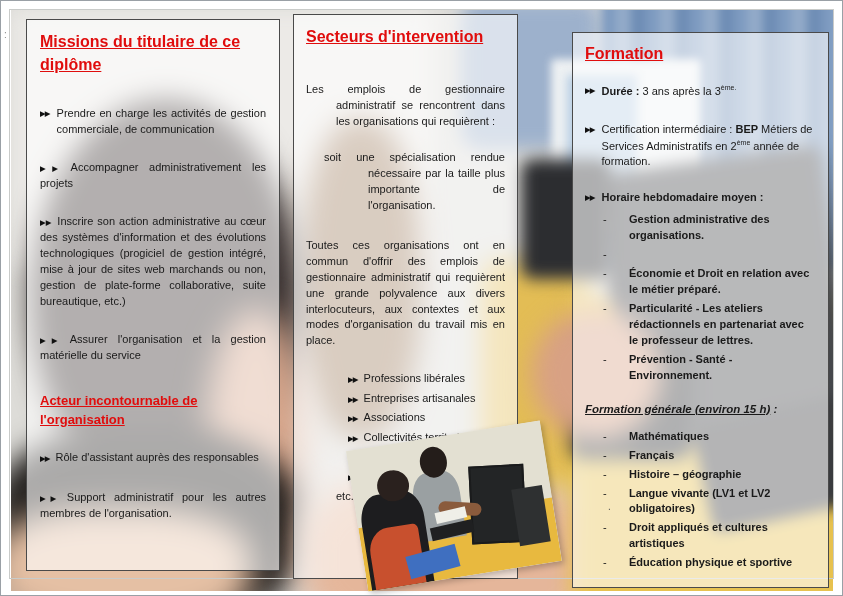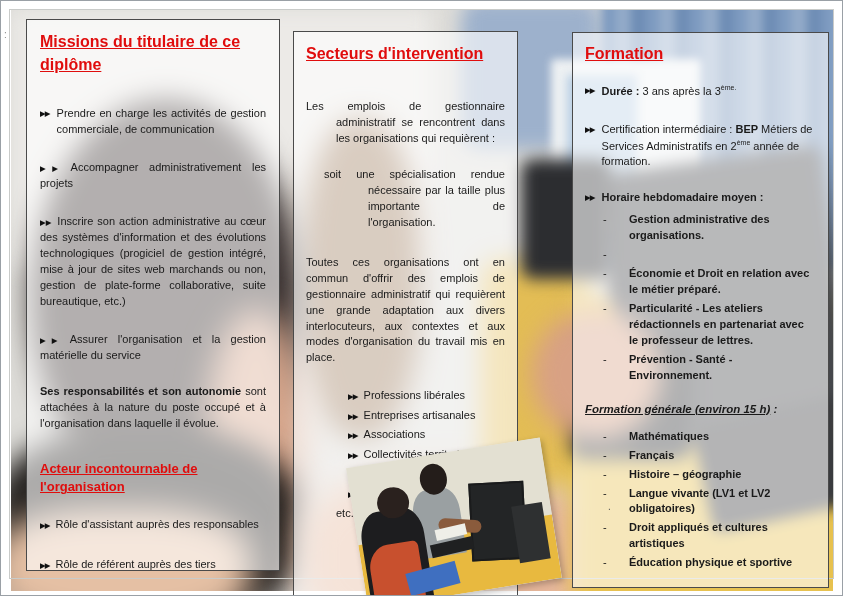--- a/index.html
+++ b/index.html
@@ -29,21 +29,21 @@
   .b-keyb-gap{left:510px;top:150px;width:90px;height:120px;background:#2c2d30;border-radius:12px;filter:blur(8px);}
   .b-keyb-br{left:690px;top:400px;width:150px;height:110px;background:#3a3b3e;border-radius:10px;filter:blur(7px);transform:rotate(-12deg);}
   .b-hands{left:520px;top:300px;width:130px;height:130px;background:#d8a184;border-radius:50%;filter:blur(12px);}
   .frame{position:absolute;left:8px;top:8px;right:8px;bottom:16px;border:1px solid #c9cbc9;pointer-events:none;z-index:3;}
   .stray-mark{position:absolute;left:3px;top:28px;font-size:10px;color:#888;z-index:4;}
   .stray-dot{position:absolute;left:607px;top:500px;font-size:10px;color:#555;z-index:6;}
   
   .panel{position:absolute;background:rgba(255,255,255,0.62);border:1px solid #4a4a4a;
          box-sizing:border-box;z-index:5;font-size:11px;line-height:1.45;}
   .panel-left{left:25px;top:18px;width:254px;height:552px;padding:10px 13px;}
-  .panel-mid{left:292px;top:30px;width:225px;height:565px;padding:10px 12px;}
+  .panel-mid{left:292px;top:13px;width:225px;height:565px;padding:10px 12px;}
   .panel-right{left:571px;top:31px;width:257px;height:556px;padding:9px 12px;}
   h2{margin:0;font-size:16px;font-weight:bold;color:#e00d0d;text-decoration:underline;}
   h3{font-size:13px;font-weight:bold;color:#e00d0d;text-decoration:underline;margin:28px 0 0 0;}
   
   .li-indent{display:flex;gap:7px;margin-top:16px;}
   .li-indent .txt{flex:1;text-align:justify;}
   .li-flow{margin-top:16px;text-align:justify;}
   .arrow-ic{font-size:7.5px;letter-spacing:-1px;color:#111;white-space:nowrap;line-height:2;}
   .li-flow .arrow-ic{margin-right:6px;}
   .para{margin-top:18px;text-align:justify;}
@@ -121,41 +121,37 @@
     <div class="li-flow" style="margin-top:22px;">
       <span class="arrow-ic">▶▶</span><span>Accompagner administrativement les projets</span>
     </div>
     <div class="li-flow" style="margin-top:22px;">
       <span class="arrow-ic">▶▶</span><span>Inscrire son action administrative au cœur des systèmes d'information et des évolutions technologiques (progiciel de gestion intégré, mise à jour de sites web marchands ou non, gestion de plate-forme collaborative, suite bureautique, etc.)</span>
     </div>
     <div class="li-flow" style="margin-top:22px;">
       <span class="arrow-ic">▶▶</span><span>Assurer l'organisation et la gestion matérielle du service</span>
     </div>
 
-    <p class="para" style="margin-top:20px;"><span class="b">Ses responsabilités et son autonomie</span><span> sont attachées à la nature du poste occupé et à l'organisation dans laquelle il évolue.</span></p>
 
     <h3>Acteur incontournable de l'organisation</h3>
 
     <div class="li-flow" style="margin-top:20px;">
       <span class="arrow-ic">▶▶</span><span>Rôle d'assistant auprès des responsables</span>
     </div>
     <div class="li-flow" style="margin-top:24px;">
-      <span class="arrow-ic">▶▶</span><span>Rôle de référent auprès des tiers</span>
-    </div>
-    <div class="li-flow" style="margin-top:24px;">
       <span class="arrow-ic">▶▶</span><span>Support administratif pour les autres membres de l'organisation.</span>
     </div>
   </section>
 
   <section class="panel panel-mid">
     <h2>Secteurs d'intervention</h2>
 
     <p class="hang1">Les emplois de gestionnaire administratif se rencontrent dans les organisations qui requièrent :</p>
     <p class="hang2">soit une spécialisation rendue nécessaire par la taille plus importante de l'organisation.</p>
-    <p class="para" style="margin-top:24px;">Toutes ces organisations ont en commun d'offrir des emplois de gestionnaire administratif qui requièrent une grande adaptation aux divers interlocuteurs, aux contextes et aux modes d'organisation du travail mis en place.</p>
+    <p class="para" style="margin-top:24px;">Toutes ces organisations ont en commun d'offrir des emplois de gestionnaire administratif qui requièrent une grande polyvalence aux divers interlocuteurs, aux contextes et aux modes d'organisation du travail mis en place.</p>
 
     <ul class="orgs">
       <li><span class="arrow-ic">▶▶</span><span>Professions libérales</span></li>
       <li><span class="arrow-ic">▶▶</span><span>Entreprises artisanales</span></li>
       <li><span class="arrow-ic">▶▶</span><span>Associations</span></li>
       <li><span class="arrow-ic">▶▶</span><span>Collectivités territoriales</span></li>
       <li><span class="arrow-ic">▶▶</span><span>Établissements publics</span></li>
       <li><span class="arrow-ic">▶▶</span><span>Administrations</span></li>
     </ul>
     <p class="etc">etc.</p>

